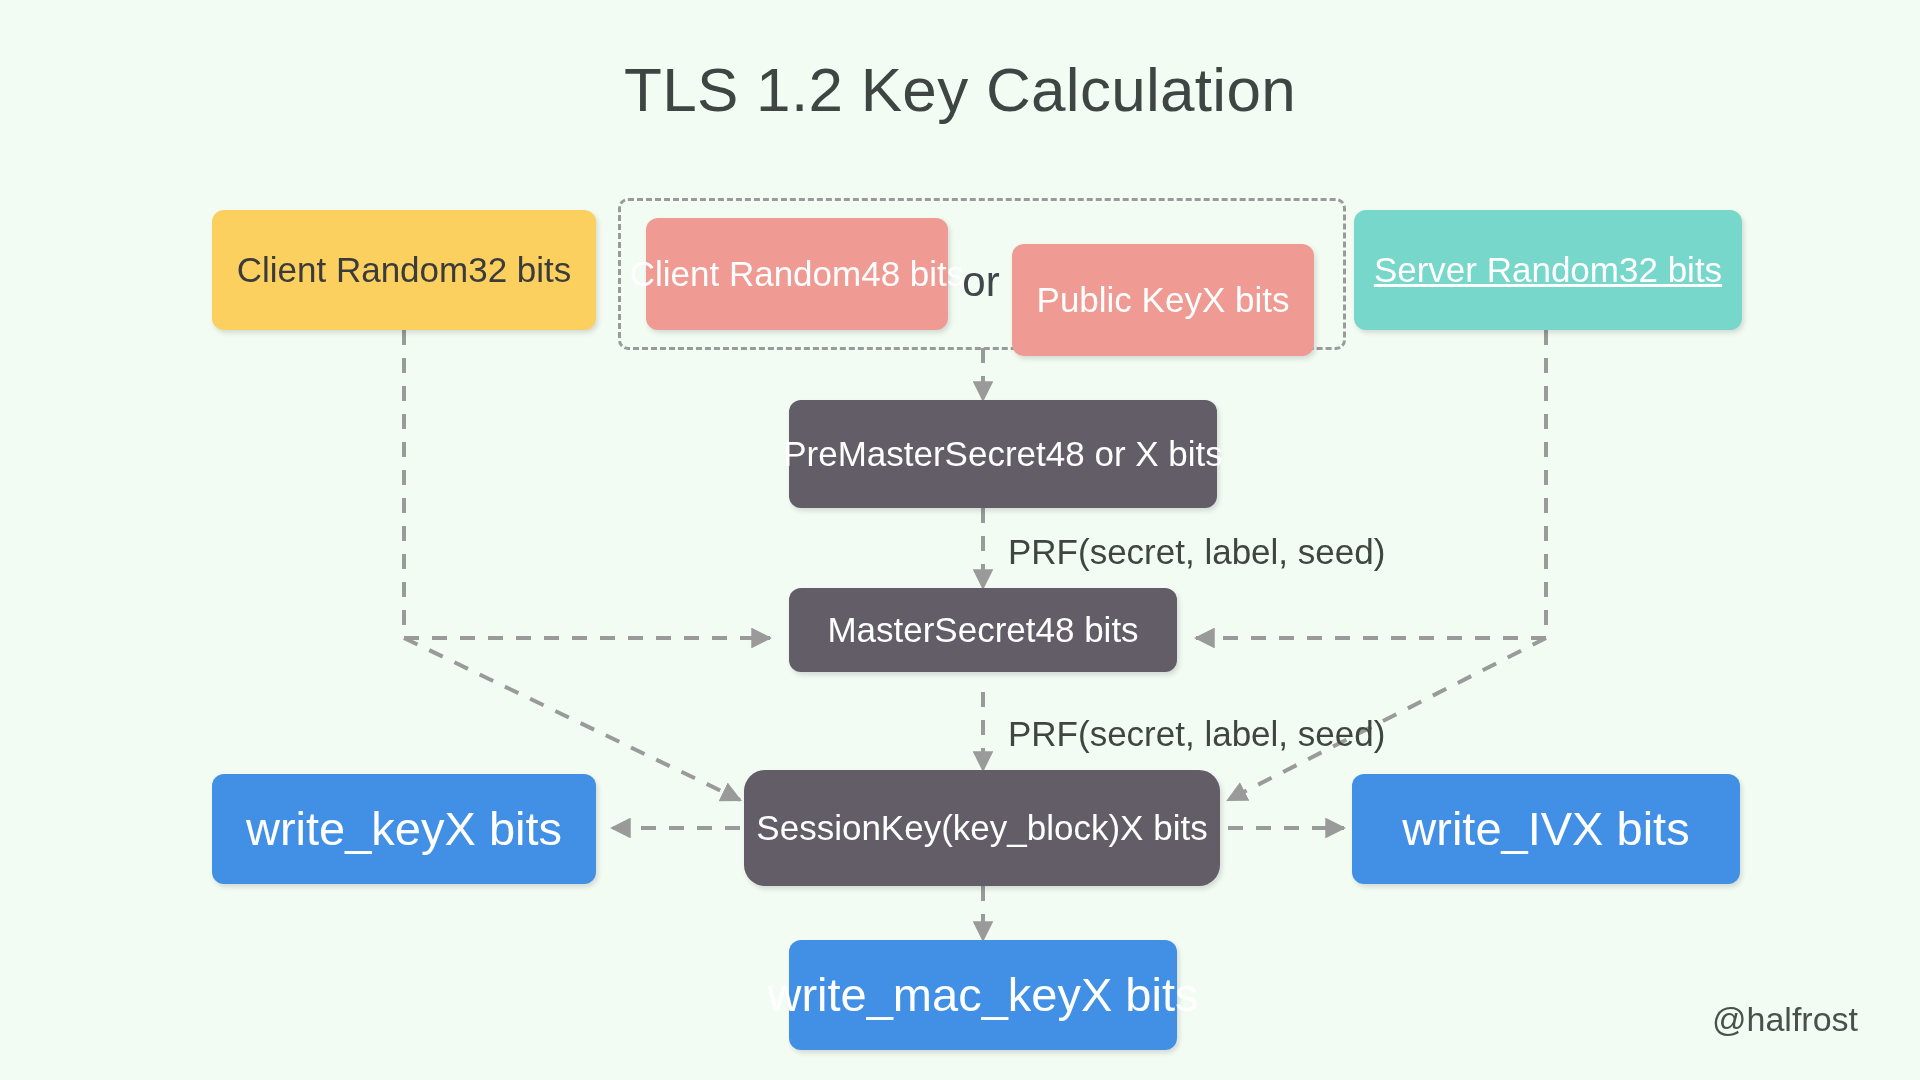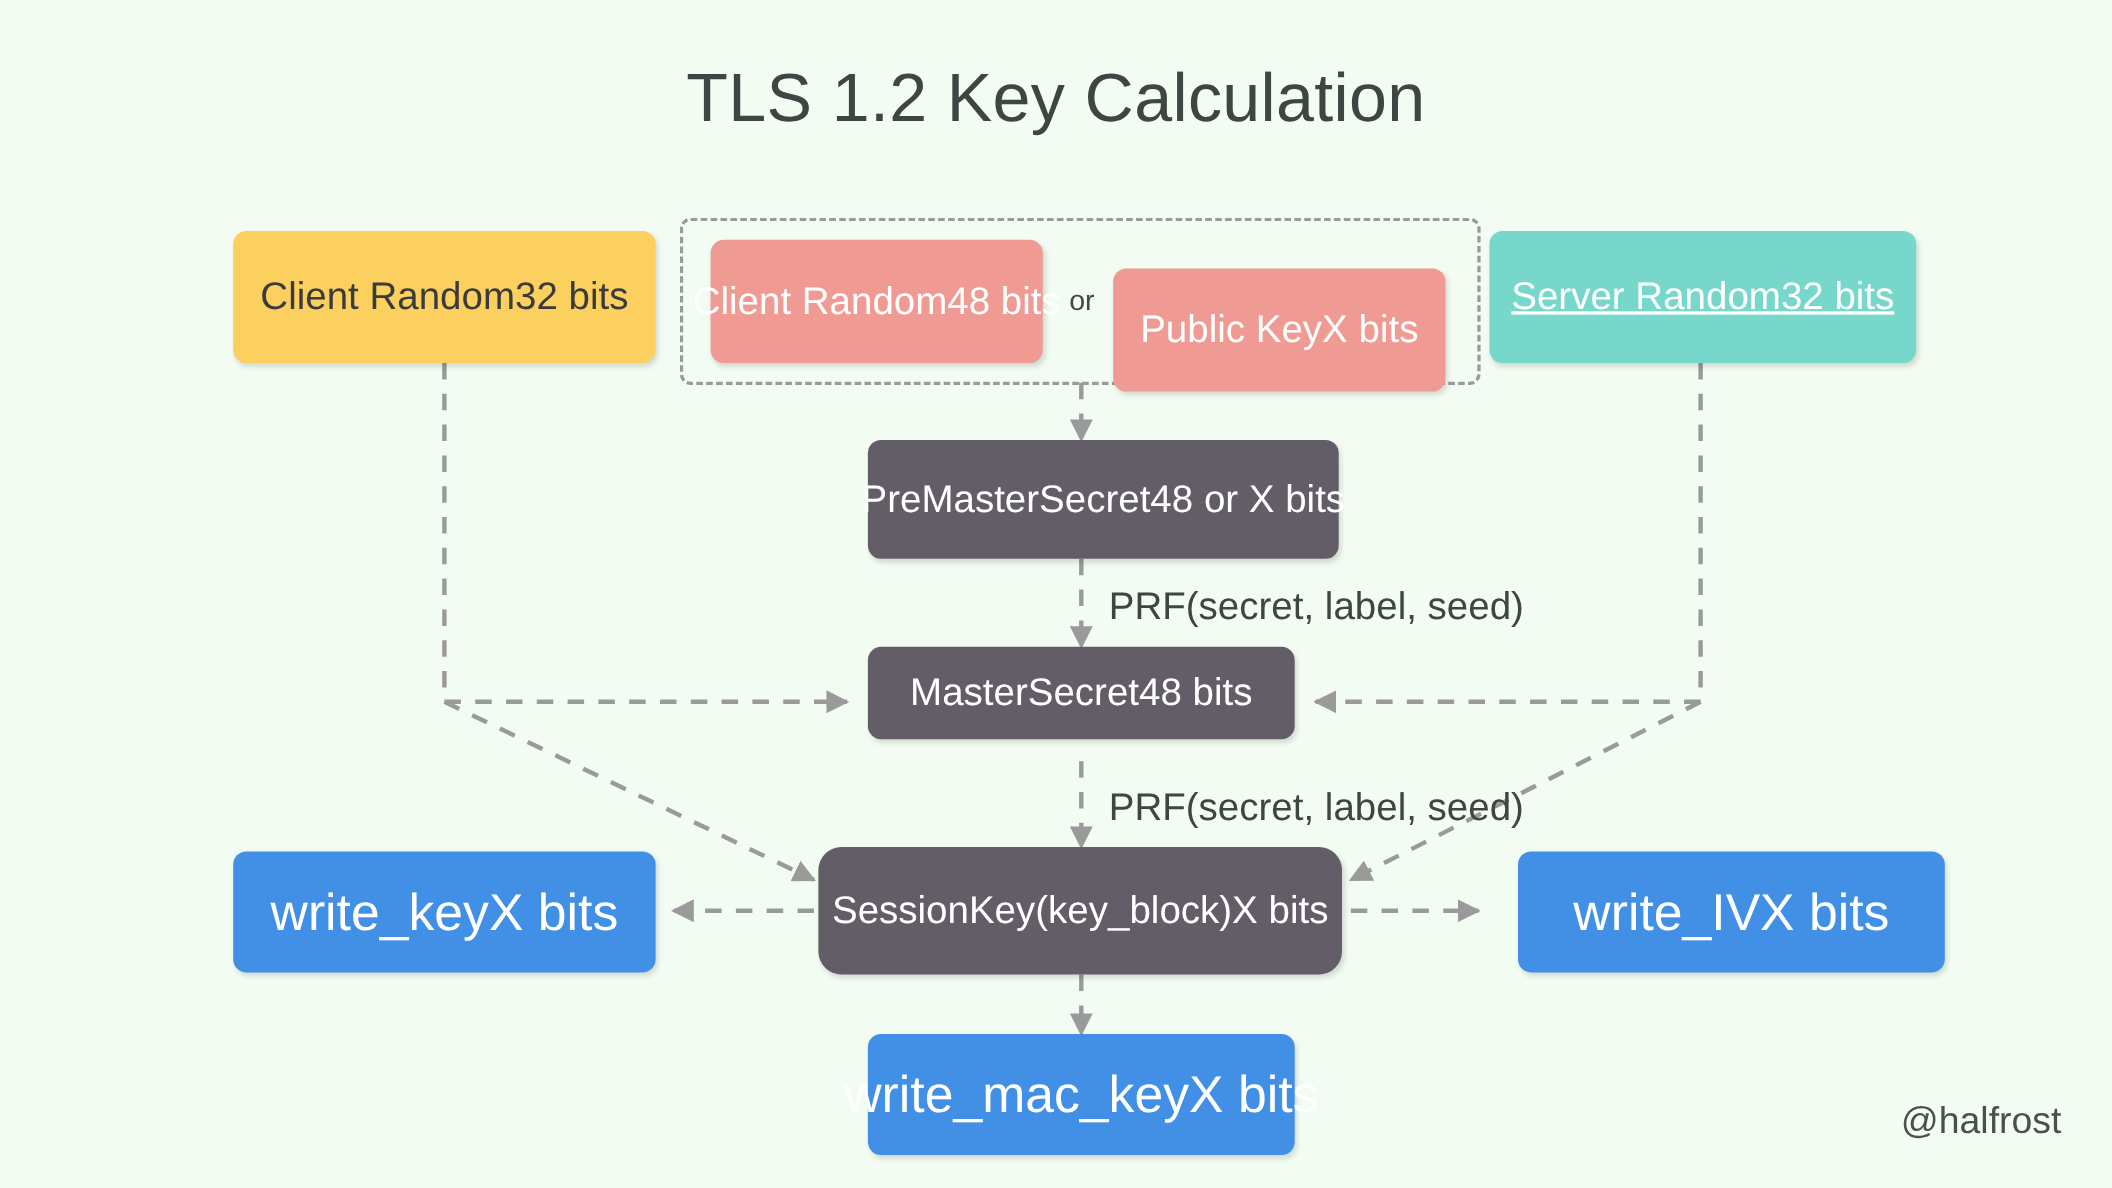--- a/index.html
+++ b/index.html
@@ -59,37 +59,36 @@
 
   .group-dashed {
     position: absolute;
     box-sizing: border-box;
     border: 3px dashed #9a9a9a;
     border-radius: 10px;
     background: transparent;
   }
   .or-label {
     position: absolute;
-    font-size: 26px;
+    font-size: 42px;
     color: #41464d;
+    text-align: center;
     white-space: nowrap;
-    padding-left: 24px;
   }
   .edge-label {
     position: absolute;
     font-size: 35px;
     color: #40453f;
     white-space: nowrap;
   }
   .watermark {
     position: absolute;
     font-size: 34px;
     color: #4a514c;
     white-space: nowrap;
-    margin-left: 16px;
   }
 </style>
 </head>
 <body>
 
 <div id="stage">
 
   <svg id="diagram" viewBox="0 0 1920 1080">
     <defs>
       <marker id="arrowhead" viewBox="0 0 10 10" refX="9" refY="5" markerWidth="5.2" markerHeight="5.2" orient="auto-start-reverse">
@@ -164,21 +163,21 @@
   <div class="node node-blue" style="left:212px; top:774px; width:384px; height:110px;">
     <span class="l1">write_key</span>
     <span class="l2">X bits</span>
   </div>
 
   <div class="node node-gray" style="left:744px; top:770px; width:476px; height:116px; border-radius:21px;">
     <span class="l1">SessionKey(key_block)</span>
     <span class="l2">X bits</span>
   </div>
 
-  <div class="node node-blue" style="left:1352px; top:774px; width:388px; height:110px;margin-left:28px;">
+  <div class="node node-blue" style="left:1352px; top:774px; width:388px; height:110px;">
     <span class="l1">write_IV</span>
     <span class="l2">X bits</span>
   </div>
 
   <div class="node node-blue" style="left:789px; top:940px; width:388px; height:110px;">
     <span class="l1">write_mac_key</span>
     <span class="l2">X bits</span>
   </div>
 
   <div class="watermark" style="left:1712px; top:1000px;">@halfrost</div>

